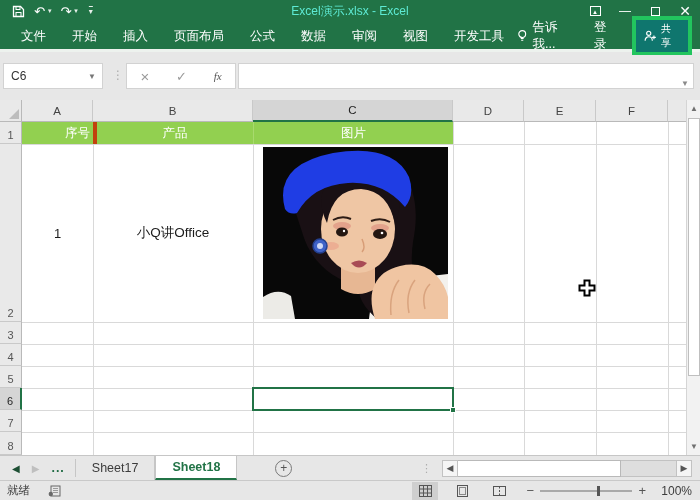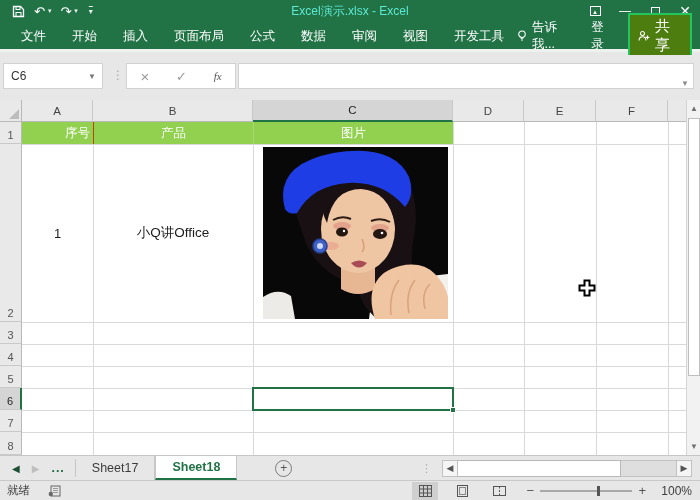--- a/index.html
+++ b/index.html
@@ -14,21 +14,21 @@
   .wtitle{position:absolute;left:0;right:0;text-align:center;font-size:12px;color:#5eead4;pointer-events:none;}
   .winbtns{margin-left:auto;display:flex;align-items:center;gap:0;}
   .winbtn{width:30px;height:22px;display:flex;align-items:center;justify-content:center;color:#fff;font-size:12px;}
   .boxicon{width:11px;height:10px;border:1px solid #fff;display:flex;align-items:center;justify-content:center;font-size:7px;line-height:1;}
   .sqicon{width:9px;height:9px;border:1px solid #fff;}
   
   .ribbon{left:0;top:22px;width:700px;height:30px;background:#217346;display:flex;align-items:center;padding-left:8px;border-bottom:3px solid #edf2ee;}
   .rtab{color:#ffffff;font-size:12.5px;padding:0 13px;height:30px;line-height:30px;white-space:nowrap;}
   .tellme{margin-left:auto;display:flex;align-items:center;gap:5px;color:#fff;font-size:12.5px;}
   .signin{color:#fff;font-size:12.5px;margin-left:16px;}
-  .share{margin:0 8px 0 14px;display:flex;align-items:center;gap:5px;color:#fff;font-size:15px;background:#4d7c0f;border:2px solid #22c55e;padding:2px 8px;}
+  .share{margin:0 8px 0 14px;display:flex;align-items:center;gap:5px;color:#fff;font-size:10px;background:#0f766e;border:4px solid #22c55e;padding:2px 8px;}
   
   .frow{left:0;top:55px;width:700px;height:45px;background:#e7e7e7;padding-left:12px;}
   .namebox{position:absolute;left:3px;top:8px;width:100px;height:26px;background:#fff;border:1px solid #d2d2d2;display:flex;align-items:center;font-size:12px;color:#333;padding-left:7px;}
   .namebox .dd{margin-left:auto;padding-right:6px;color:#777;font-size:8px;}
   .fdots{position:absolute;left:112px;top:13px;color:#adadad;font-size:12px;letter-spacing:0;}
   .fbtns{position:absolute;left:126px;top:8px;width:110px;height:26px;background:#fff;border:1px solid #d2d2d2;display:flex;align-items:center;justify-content:space-around;color:#9a9a9a;}
   .fbtns .fx{font-style:italic;color:#555;font-size:11px;font-family:"Liberation Serif",serif;}
   .finput{position:absolute;left:238px;top:8px;width:456px;height:26px;background:#fff;border:1px solid #d2d2d2;font-size:12px;color:#222;display:flex;align-items:center;padding-left:6px;}
   .fexpand{position:absolute;right:4px;top:15px;color:#8a8a8a;font-size:8px;}
   
@@ -188,21 +188,21 @@
   <div class="abs hline" style="top:144px;"></div>
   <div class="abs hline" style="top:322px;"></div>
   <div class="abs hline" style="top:344px;"></div>
   <div class="abs hline" style="top:366px;"></div>
   <div class="abs hline" style="top:388px;"></div>
   <div class="abs hline" style="top:410px;"></div>
   <div class="abs hline" style="top:432px;"></div>
 
   <div class="abs trowhead" style="background:#92D050;">
     <div class="thcell" style="width:71px;padding-left:40px;">序号</div>
-    <div class="thcell" style="width:160px;border-left:1px solid #c2410c;">产品</div>
+    <div class="thcell" style="width:160px;border-left:4px solid #c2410c;">产品</div>
     <div class="thcell" style="width:200px;border-left:1px solid #a8da6e;">图片</div>
   </div>
 
   <div class="abs cellval" style="left:22px;top:144px;width:71px;height:178px;font-size:13px;">1</div>
   <div class="abs cellval" style="left:93px;top:144px;width:160px;height:178px;font-size:13.5px;">小Q讲Office</div>
 
   <svg class="abs" style="left:263px;top:147px;" width="185" height="172" viewBox="0 0 185 172">
     <rect x="0" y="0" width="185" height="172" fill="#080808"></rect>
     <path d="M0,172 L0,150 Q15,140 28,149 L32,172 Z" fill="#ecebe7"></path>
     <path d="M106,172 L109,149 Q120,137 141,132 L185,127 L185,172 Z" fill="#f3f1ed"></path>

